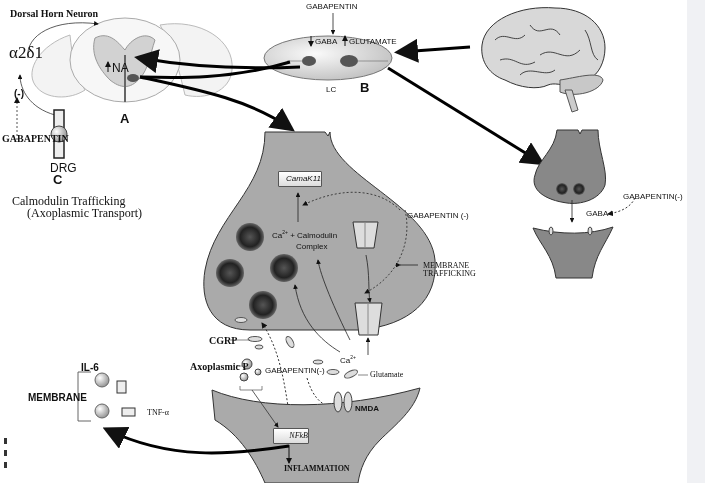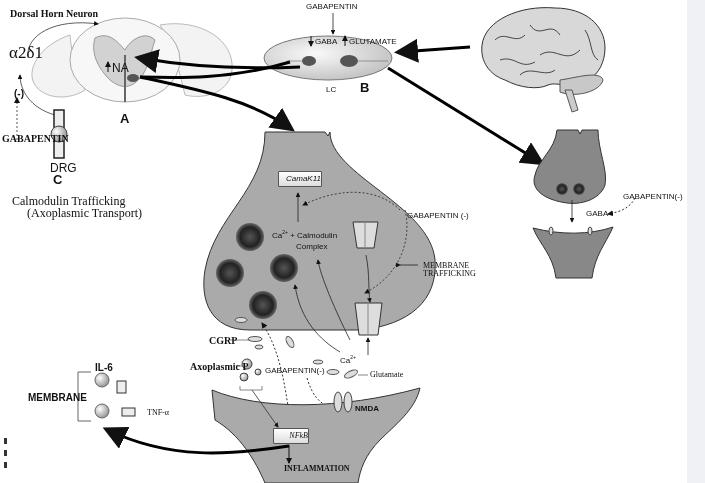--- a/index.html
+++ b/index.html
@@ -188,21 +188,21 @@
 <div class="lbl serif s7" style="left:209px;top:336px">CGRP</div>
 <div class="lbl serif s7" style="left:190px;top:362px">Axoplasmic P</div>
 <div class="lbl s8" style="left:265px;top:367px">GABAPENTIN(-)</div>
 <div class="lbl s8" style="left:340px;top:355px"><span>Ca</span><sup style="font-size:5px">2+</sup></div>
 <div class="lbl serif s8" style="left:370px;top:371px">Glutamate</div>
 <div class="lbl s8 bold" style="left:355px;top:405px">NMDA</div>
 <div class="box serif" style="left:273px;top:428px;width:34px;height:14px">NFkB</div>
 <div class="lbl serif s8 bold" style="left:284px;top:465px">INFLAMMATION</div>
 
 <div class="lbl s7" style="left:28px;top:393px">MEMBRANE</div>
-<div class="lbl s7" style="left:95px;top:363px">IL-6</div>
+<div class="lbl s7" style="left:81px;top:363px">IL-6</div>
 <div class="lbl serif s8" style="left:147px;top:409px">TNF-α</div>
 
 <div class="lbl s8" style="left:623px;top:193px">GABAPENTIN(-)</div>
 <div class="lbl s8" style="left:586px;top:210px">GABA</div>
 
 <div class="marks" style="top:438px;height:6px"></div>
 <div class="marks" style="top:450px;height:6px"></div>
 <div class="marks" style="top:462px;height:6px"></div>
 
 </body></html>

